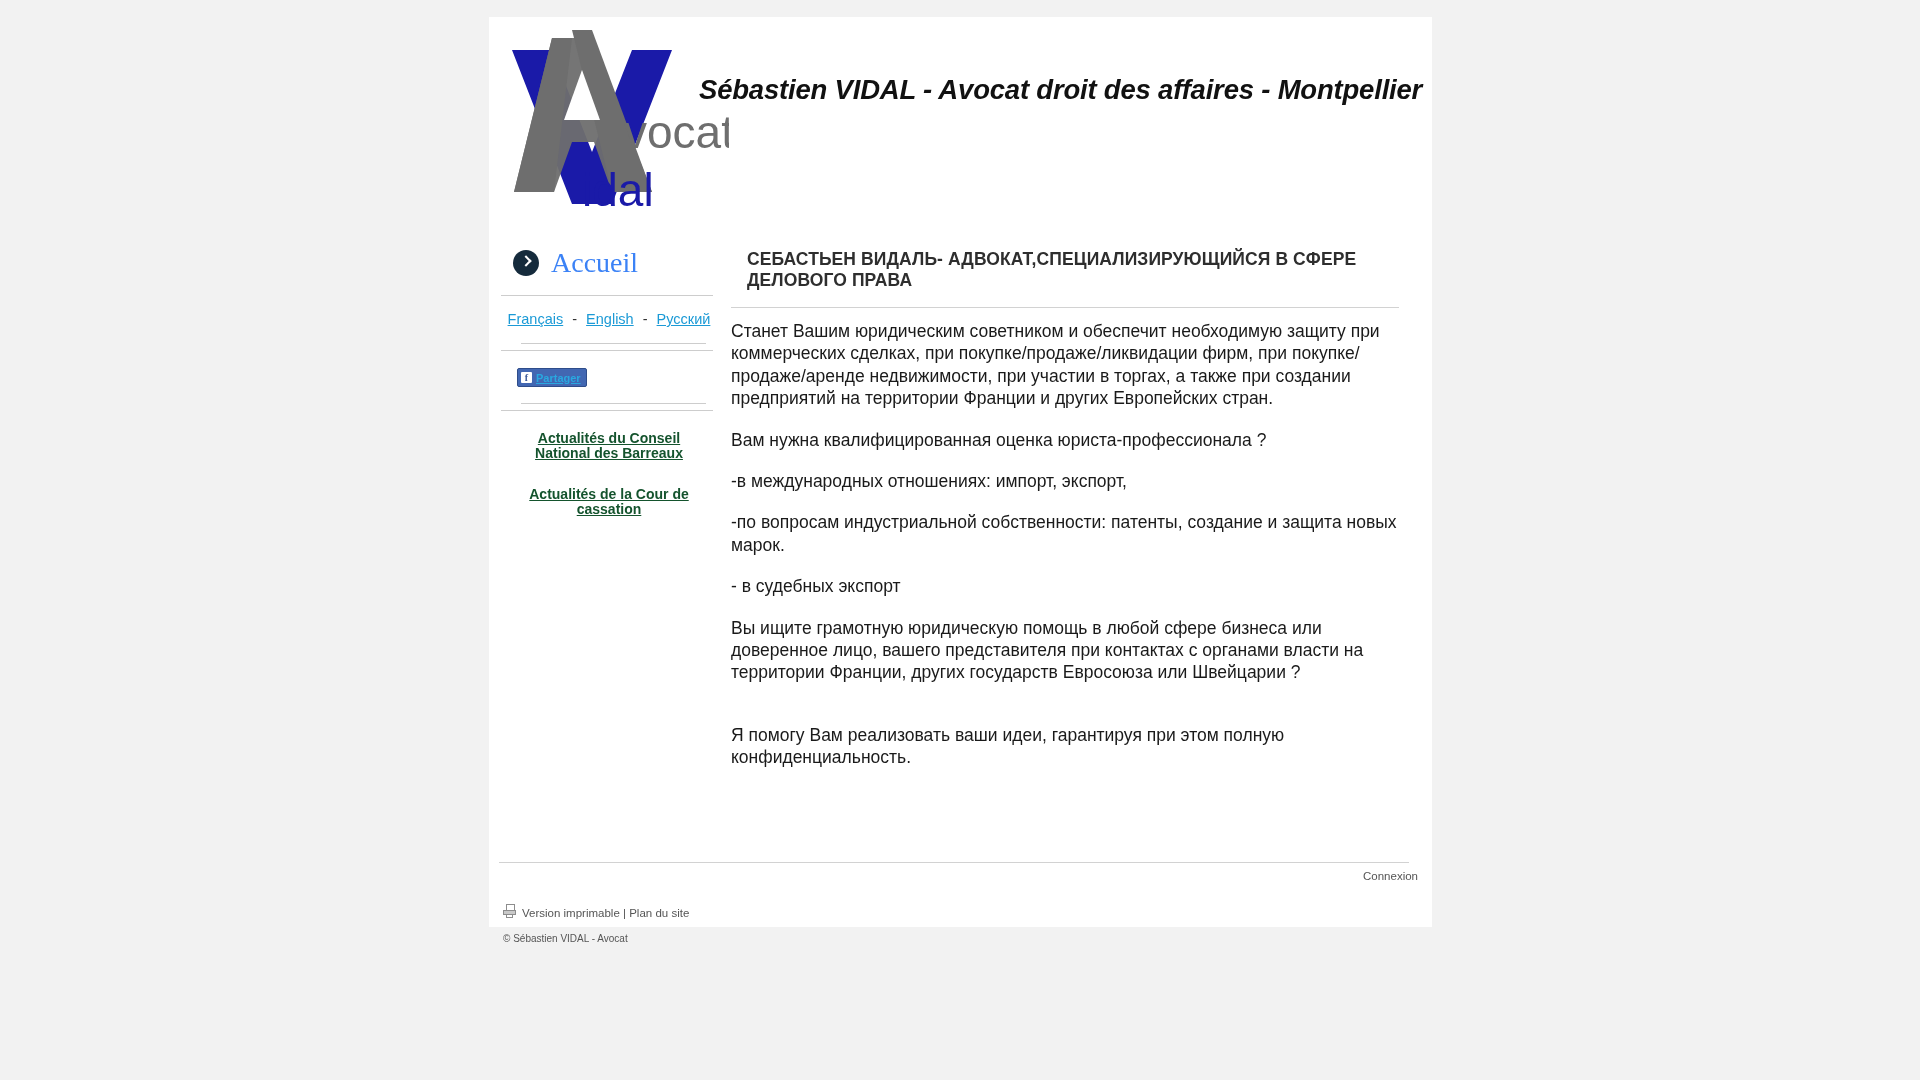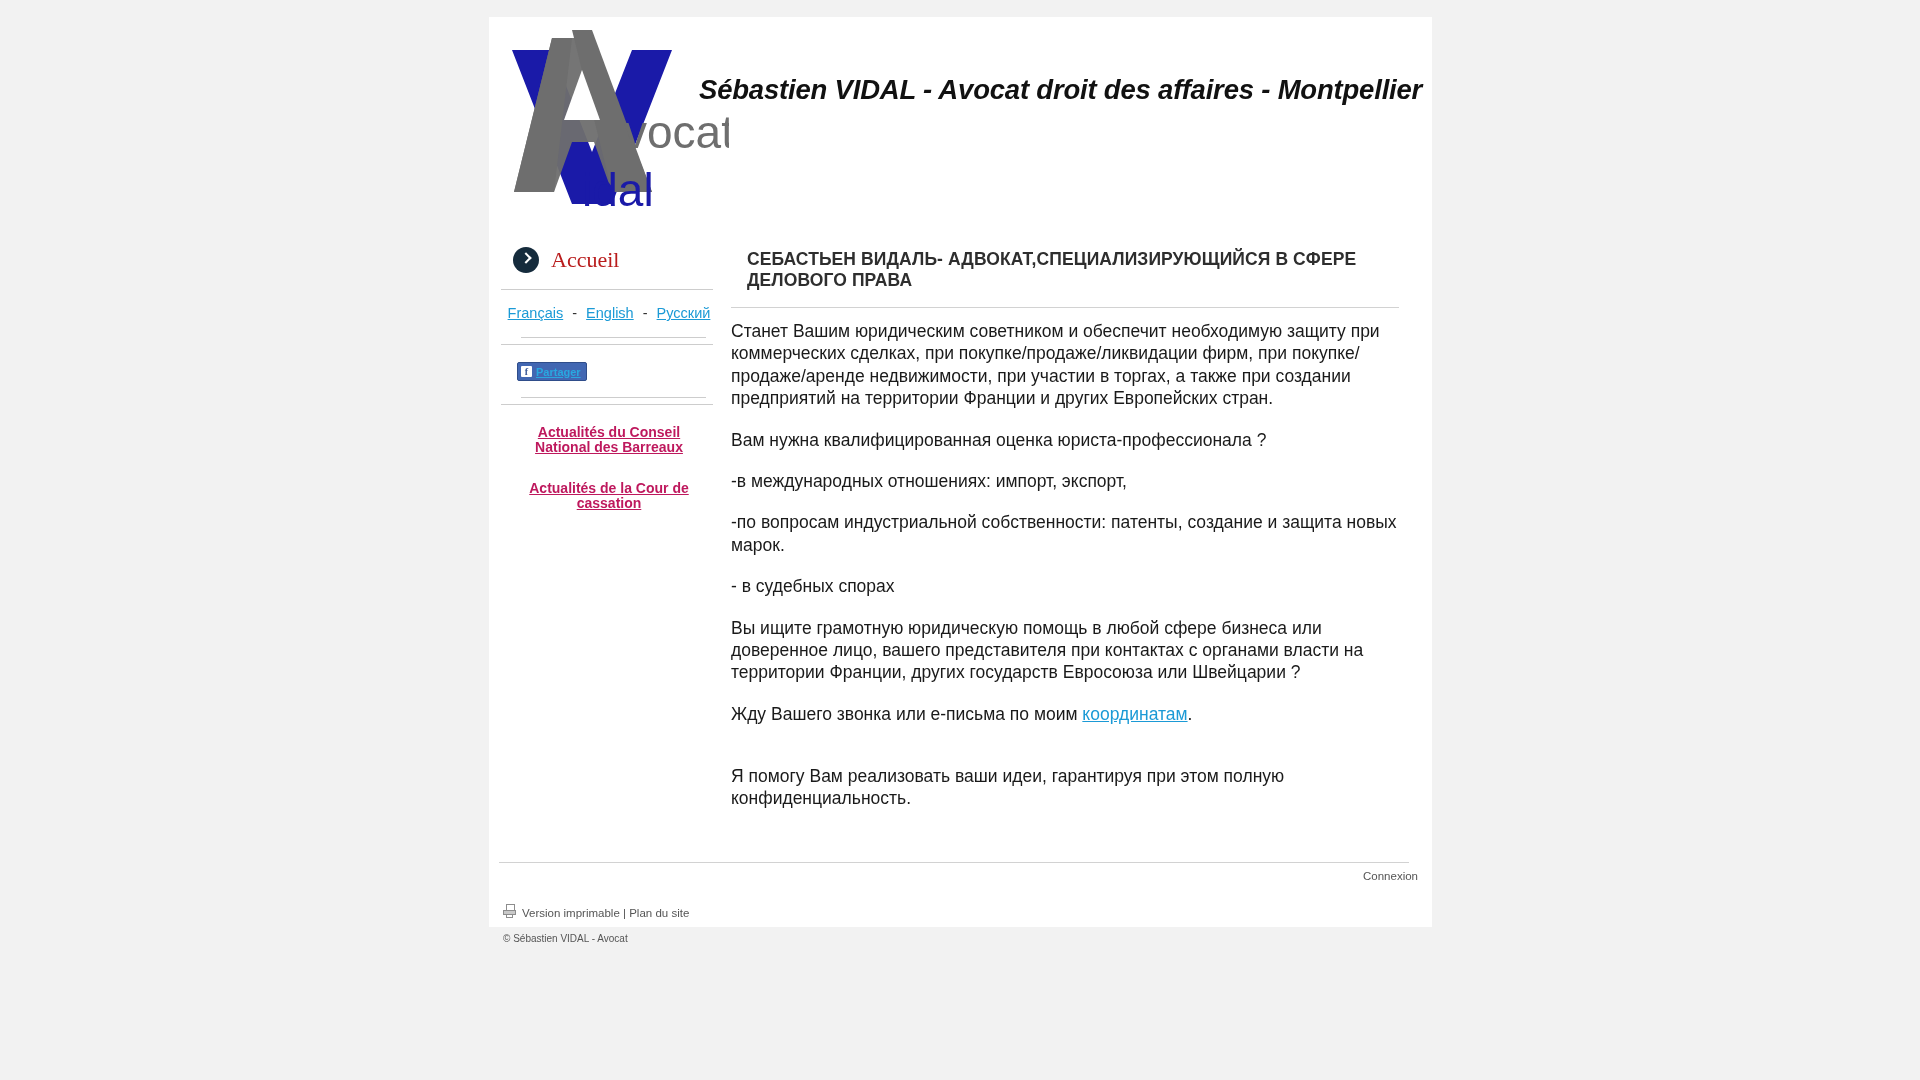--- a/index.html
+++ b/index.html
@@ -95,22 +95,22 @@
     left: 9px;
     top: 7px;
     width: 6px;
     height: 6px;
     border-right: 2.5px solid #ffffff;
     border-top: 2.5px solid #ffffff;
     transform: rotate(45deg);
   }
   .nav-label {
     font-family: "Liberation Serif", serif;
-    font-size: 22px;
-    color: #b91c1c;
+    font-size: 28px;
+    color: #3b82f6;
   }
 
   .sep {
     height: 1px;
     background: #cdcdcd;
     margin: 6px 0;
   }
   .sep.full   { width: 212px; margin-left: 2px; }
   .sep.inset  { width: 185px; margin-left: 22px; }
 
@@ -157,21 +157,21 @@
     color: #29a8e0;
     text-decoration: underline;
     font-weight: bold;
   }
 
   .news-link {
     display: block;
     text-align: center;
     font-size: 14px;
     font-weight: bold;
-    color: #be185d;
+    color: #14532d;
     text-decoration: underline;
     line-height: 1.07;
     padding: 14px 14px 0 14px;
   }
   .news-link.second { padding-top: 26px; text-align: center; }
 
   
   .content {
     position: absolute;
     left: 242px;
@@ -350,24 +350,23 @@
       <div class="content">
 
         <h1>СЕБАСТЬЕН ВИДАЛЬ- АДВОКАТ,СПЕЦИАЛИЗИРУЮЩИЙСЯ В СФЕРЕ ДЕЛОВОГО ПРАВА</h1>
 
         <div class="rule"></div>
 
         <p>Станет Вашим юридическим советником и обеспечит необходимую защиту при коммерческих сделках, при покупке/продаже/ликвидации фирм, при покупке/продаже/аренде недвижимости, при участии в торгах, а также при создании предприятий на территории Франции и других Европейских стран.</p>
         <p>Вам нужна квалифицированная оценка юриста-профессионала ?</p>
         <p>-в международных отношениях: импорт, экспорт,</p>
         <p>-по вопросам индустриальной собственности: патенты, создание и защита новых марок.</p>
-        <p>- в судебных спорах</p>
+        <p>- в судебных экспорт</p>
         <p>Вы ищите грамотную юридическую помощь в любой сфере бизнеса или доверенное лицо, вашего представителя при контактах с органами власти на территории Франции, других государств  Евросоюза или Швейцарии ?</p>
 
-        <p><span>Жду Вашего звонка или е-письма по моим </span><a href="#" class="inline">координатам</a><span>.</span></p>
 
         <div class="spacer-gap"></div>
 
         <p>Я помогу Вам реализовать ваши идеи, гарантируя при этом полную конфиденциальность.</p>
       </div>
     </div>
 
     <div class="footer">
 
       <div class="bottom-rule"></div>

